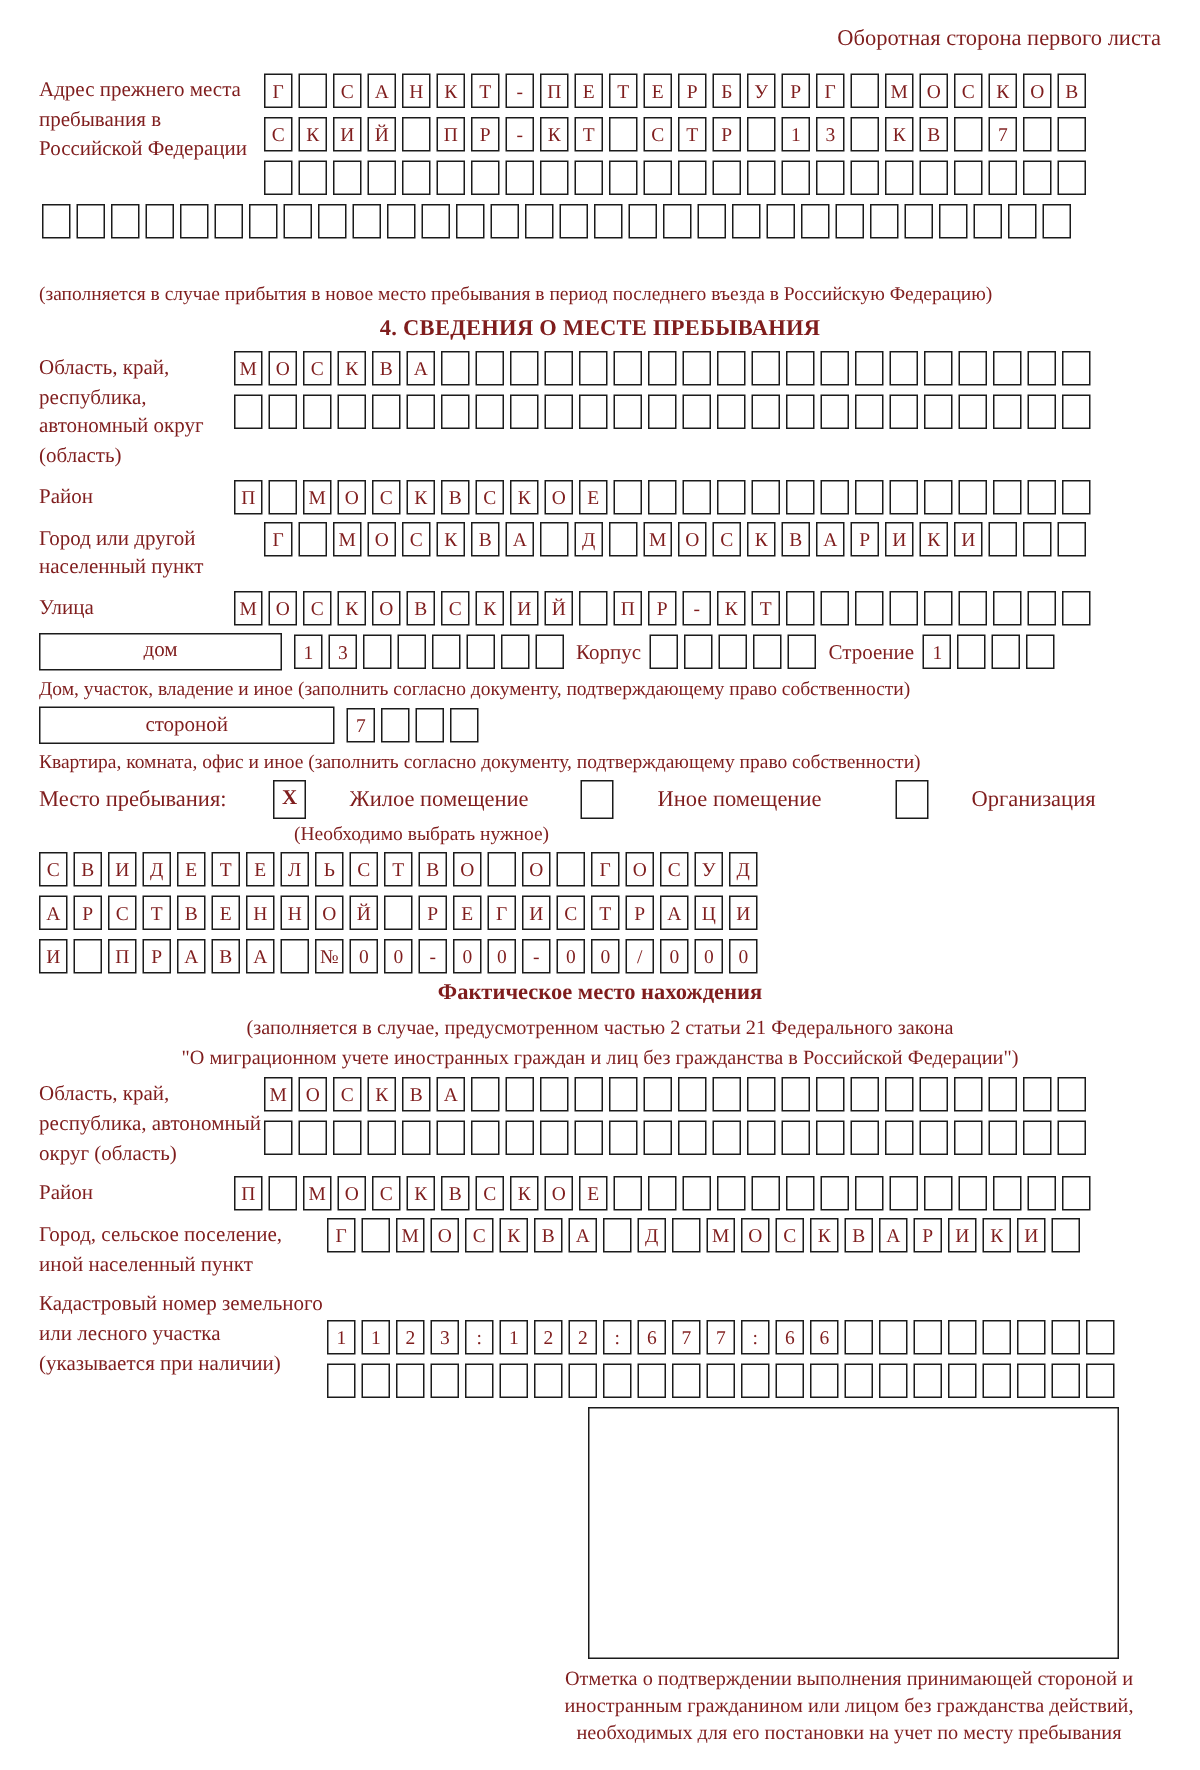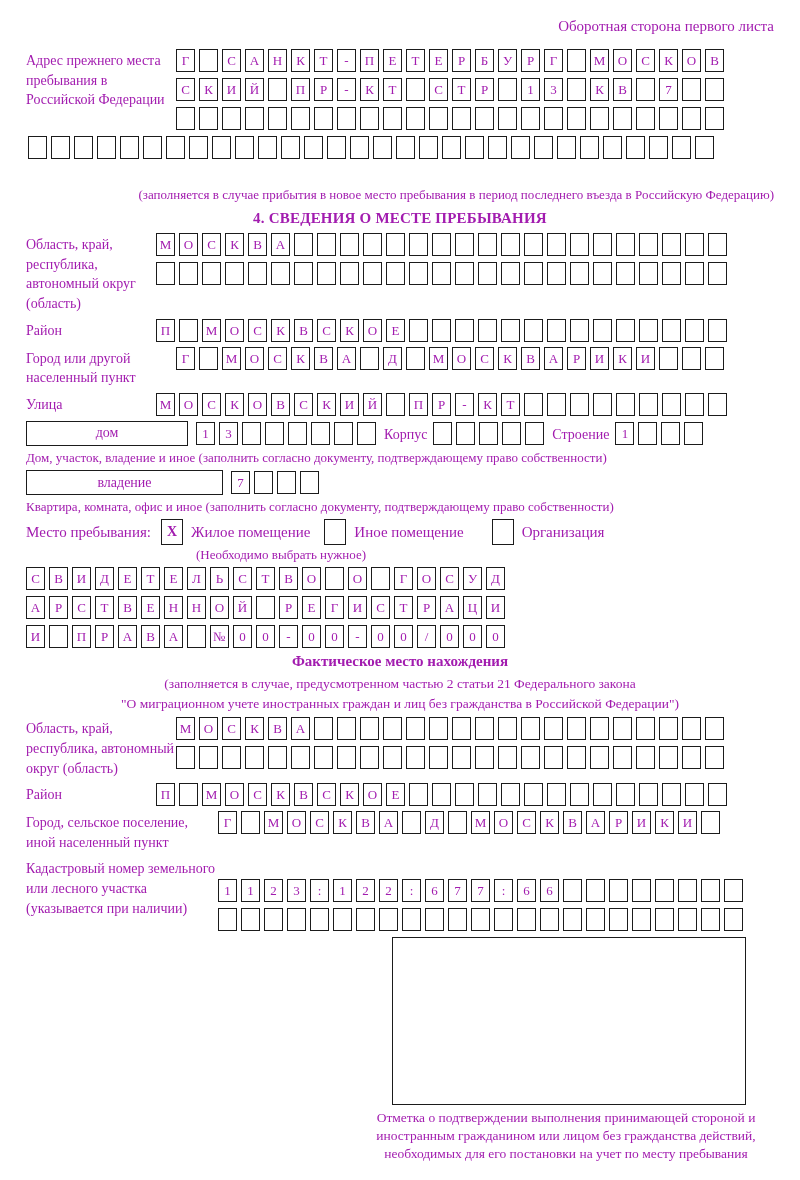--- a/index.html
+++ b/index.html
@@ -1,21 +1,21 @@
 <!DOCTYPE html>
 <html><head>
 <meta charset="utf-8">
 <style>
   html,body{margin:0;padding:0;background:#ffffff;}
   .page{
     position:relative;
     width:800px;height:1180px;
     margin:0 auto;
     background:#ffffff;
-    color:#a21caf;
+    color:#7f1d1d;
     font-family:"Liberation Serif","DejaVu Serif",serif;
     box-sizing:border-box;
     padding:18px 26px 0 26px;
     overflow:hidden;
   }
   .hdr-note{
     text-align:right;
     font-size:15px;
     margin-bottom:14px;
   }
@@ -33,38 +33,38 @@
     border:1.5px solid #1b1b1b;
     display:flex;align-items:center;justify-content:center;
     font-size:13px;line-height:1;
     background:#fff;
     flex:0 0 auto;
   }
   .note{
     font-size:13px;line-height:1.25;
     margin:2px 0 4px 0;
   }
-  .note.center{text-align:right;margin-top:24px;}
+  .note.center{text-align:left;margin-top:24px;}
   .sec-title{
     text-align:center;font-weight:bold;font-size:15px;
     margin:7px 0 6px 0;letter-spacing:.2px;
   }
   .widebox{
     border:1.5px solid #1b1b1b;height:23px;
     display:inline-flex;align-items:center;justify-content:center;
     font-size:14px;flex:0 0 auto;background:#fff;
   }
   .inline-lbl{font-size:14px;padding:3px 6px 0 8px;flex:0 0 auto;}
   .row-line{display:flex;align-items:center;margin-bottom:4px;}
   .chk{
     width:20px;height:24px;border:1.6px solid #1b1b1b;
     display:inline-flex;align-items:center;justify-content:center;
     font-size:14px;font-weight:bold;flex:0 0 auto;background:#fff;
   }
-  .stay-row{display:flex;align-items:center;font-size:15px;margin:4px 0 2px 0;}
+  .stay-row{display:flex;align-items:center;font-size:15px;margin:4px 0 2px 0;gap:21px;}
   .stay-row .optlbl{margin:0 14px 0 8px;}
   .stay-note{margin-left:170px;width:300px;text-align:left;font-size:13px;margin-top:1px;margin-bottom:4px;}
   .fact-title{
     text-align:center;font-weight:bold;font-size:15px;margin:4px 0 5px 0;
   }
   .fact-note{text-align:center;font-size:13.5px;line-height:1.3;margin:0 0 2px 0;font-family:Liberation Serif, serif;}
   .stamp-box{
     margin-left:366px;margin-top:6px;
     width:352px;height:166px;
     border:1.8px solid #1b1b1b;background:#fff;
@@ -385,21 +385,21 @@
     <span class="grid">
         <span class="cell">1</span>
         <span class="cell"></span>
         <span class="cell"></span>
         <span class="cell"></span>
       </span>
   </div>
   <div class="note">Дом, участок, владение и иное (заполнить согласно документу, подтверждающему право собственности)</div>
 
   <div class="row-line">
-    <span class="widebox" style="width:195px;margin-right:8px;">владение</span>
+    <span class="widebox" style="width:195px;margin-right:8px;">стороной</span>
     <span class="grid">
         <span class="cell">7</span>
         <span class="cell"></span>
         <span class="cell"></span>
         <span class="cell"></span>
       </span>
   </div>
   <div class="note">Квартира, комната, офис и иное (заполнить согласно документу, подтверждающему право собственности)</div>
 
   <div class="stay-row">

